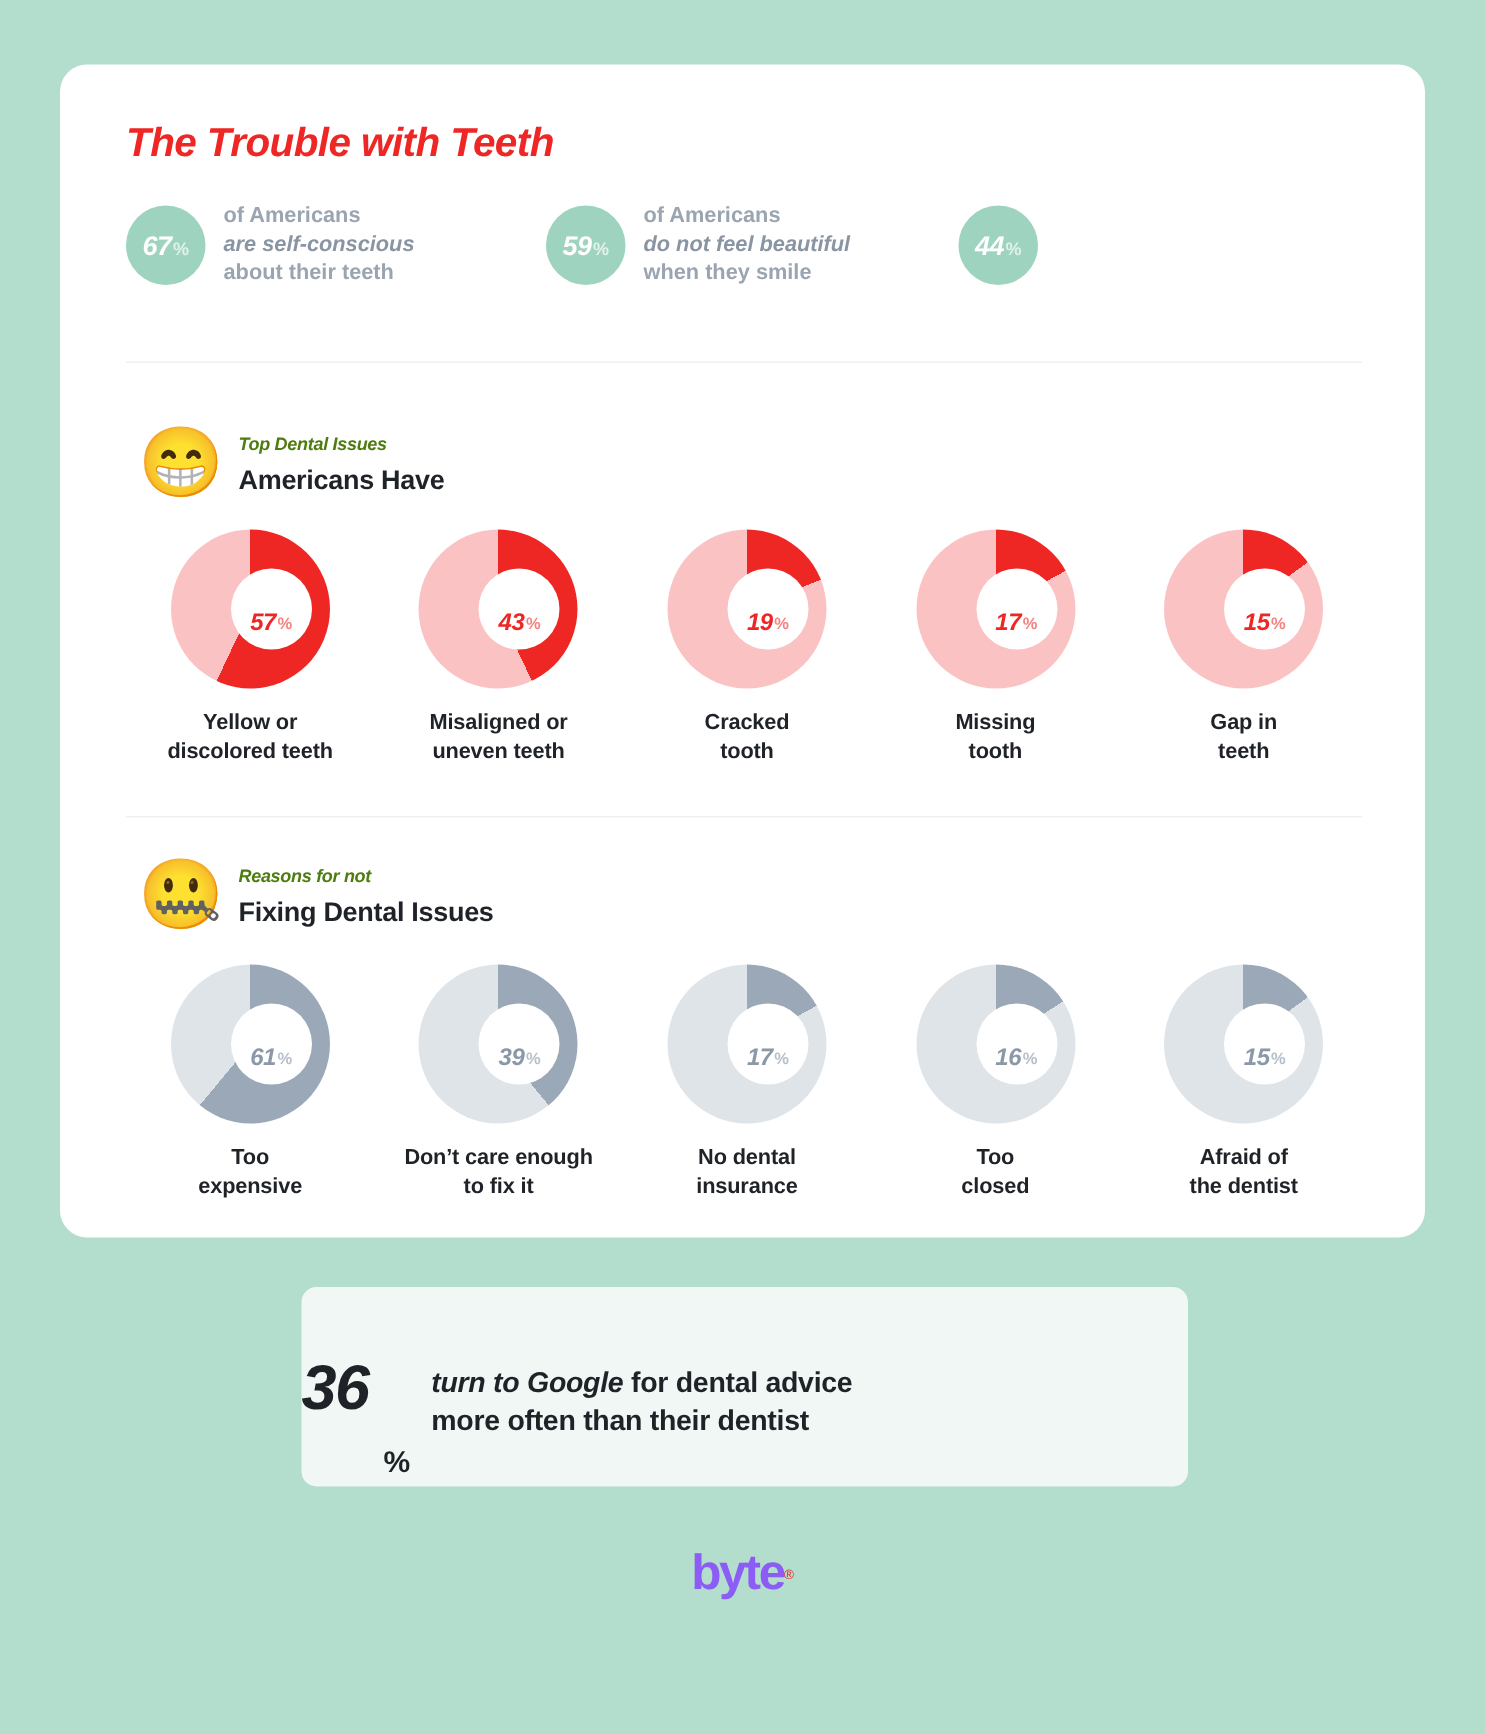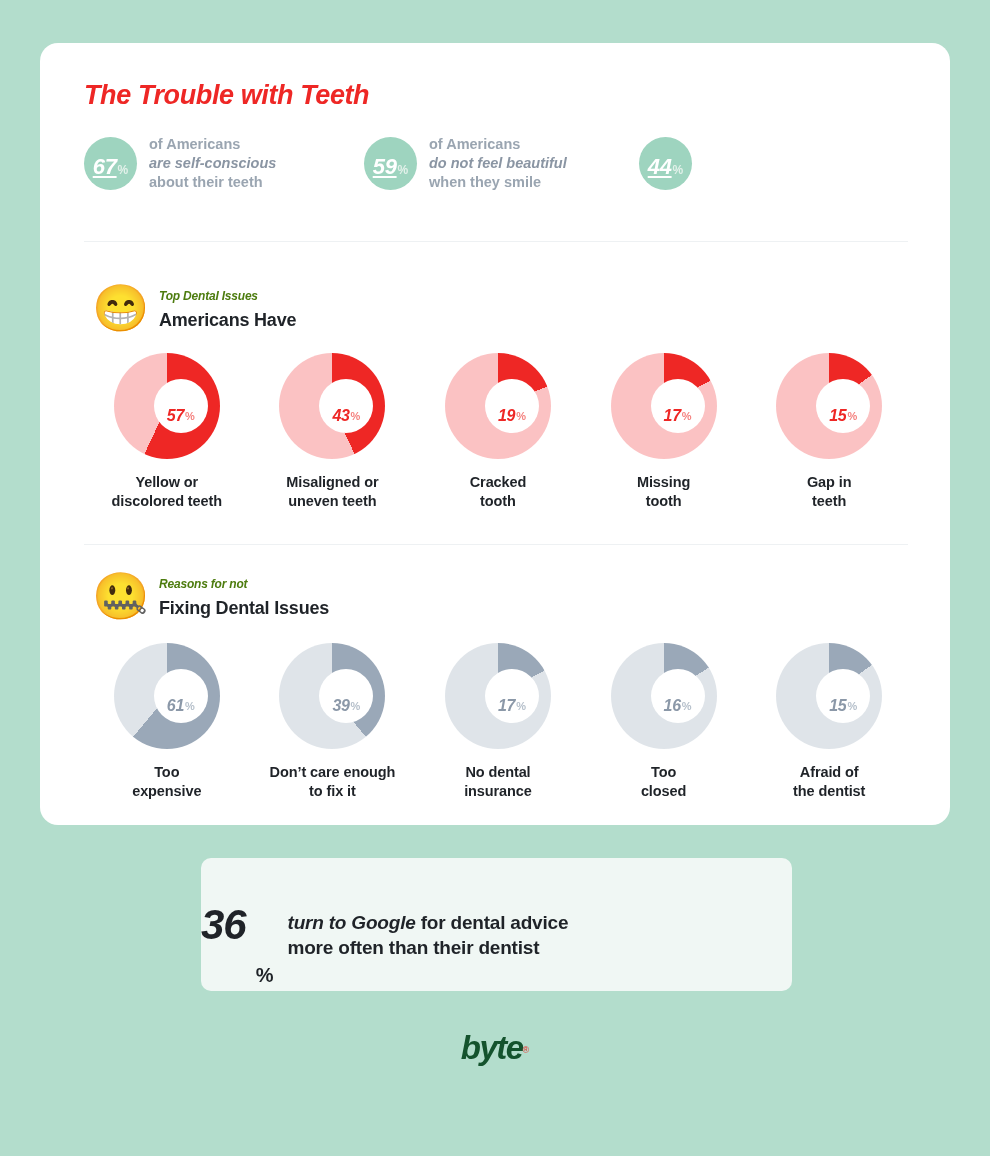--- a/index.html
+++ b/index.html
@@ -57,26 +57,25 @@
     width: 53px;
     height: 53px;
     border-radius: 50%;
     background: #9ed4bf;
     display: flex;
     align-items: baseline;
     justify-content: center;
     padding-top: 17px;
   }
   .stat-circle .num {
-    font-size: 22px;
+    font-size: 18px;
     font-weight: bold;
     font-style: italic;
     color: #ffffff;
     letter-spacing: -0.3px;
-    text-decoration: underline;
   }
   .stat-circle .pct {
     font-size: 12px;
     font-weight: bold;
     color: #e3f1ea;
     margin-left: 1px;
   }
 
   .stat-text {
     font-size: 14.5px;
@@ -241,22 +240,21 @@
   .logo {
     position: absolute;
     left: 0;
     top: 986px;
     width: 910px;
     text-align: center;
   }
   .logo .word {
     font-size: 33px;
     font-weight: bold;
-    font-style: italic;
-    color: #14532d;
+    color: #8b5cf6;
     letter-spacing: -1.5px;
   }
   .logo .reg {
     font-size: 9px;
     color: #ee2725;
     vertical-align: super;
   }
 </style>
 </head>
 <body>

